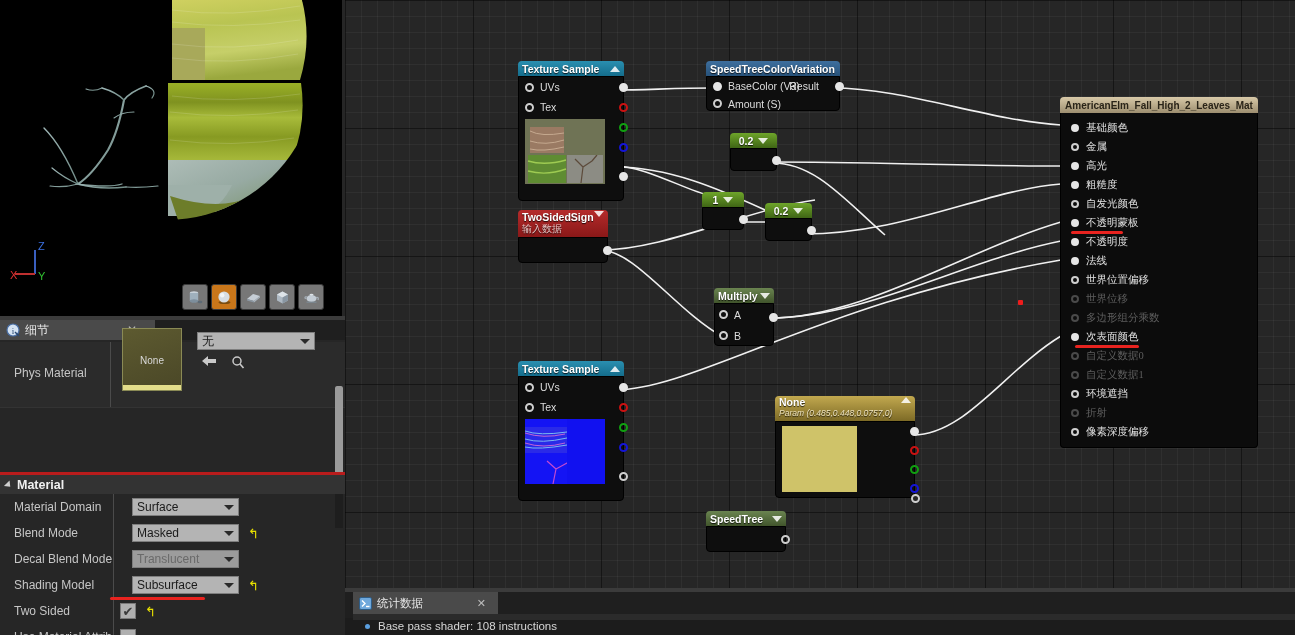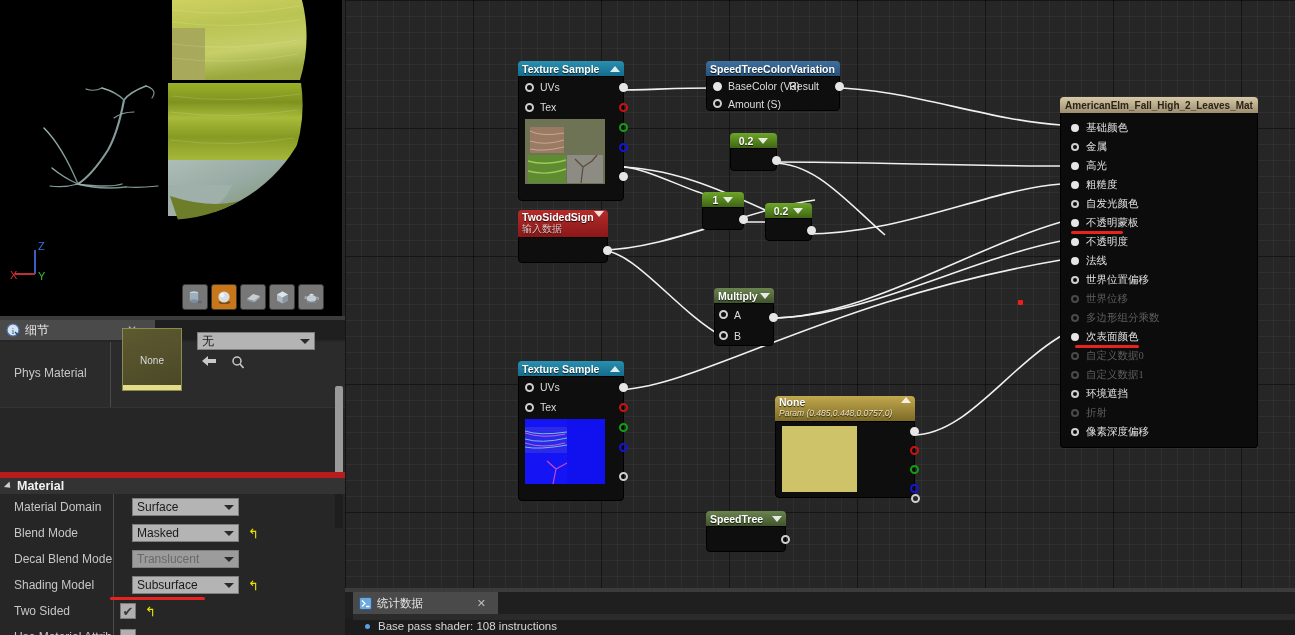--- a/index.html
+++ b/index.html
@@ -71,21 +71,21 @@
   #search-box .ph { color:#8e8e8e; font-size:12px; }
   #search-box .mag { position:absolute; right:4px; top:2px; }
   .hdr-btn {
     width:22px; height:20px; background:#999; border:1px solid #777;
     display:flex; align-items:center; justify-content:center; cursor:pointer;
   }
   .eye-btn { width:18px;height:20px;display:flex;align-items:center;justify-content:center;cursor:pointer;}
   .caret-btn{width:12px;height:20px;display:flex;align-items:center;justify-content:center;cursor:pointer;}
 
   .section-hdr {
-    height:22px; background:#333333; border-top:6px solid #b91c1c;
+    height:22px; background:#333333; border-top:3px solid #b91c1c;
     display:flex; align-items:center; gap:6px; padding-left:6px;
     color:#f0f0f0; font-size:12.5px; font-weight:bold;
     cursor:pointer;
   }
   .tri { width:0;height:0;border-left:5px solid #cfcfcf;border-top:4px solid transparent;border-bottom:4px solid transparent; transform: rotate(45deg);}
 
   #phys-body {
     position:absolute; left:0; top:66px; width:345px; height:64px;
   }
   #phys-row {

